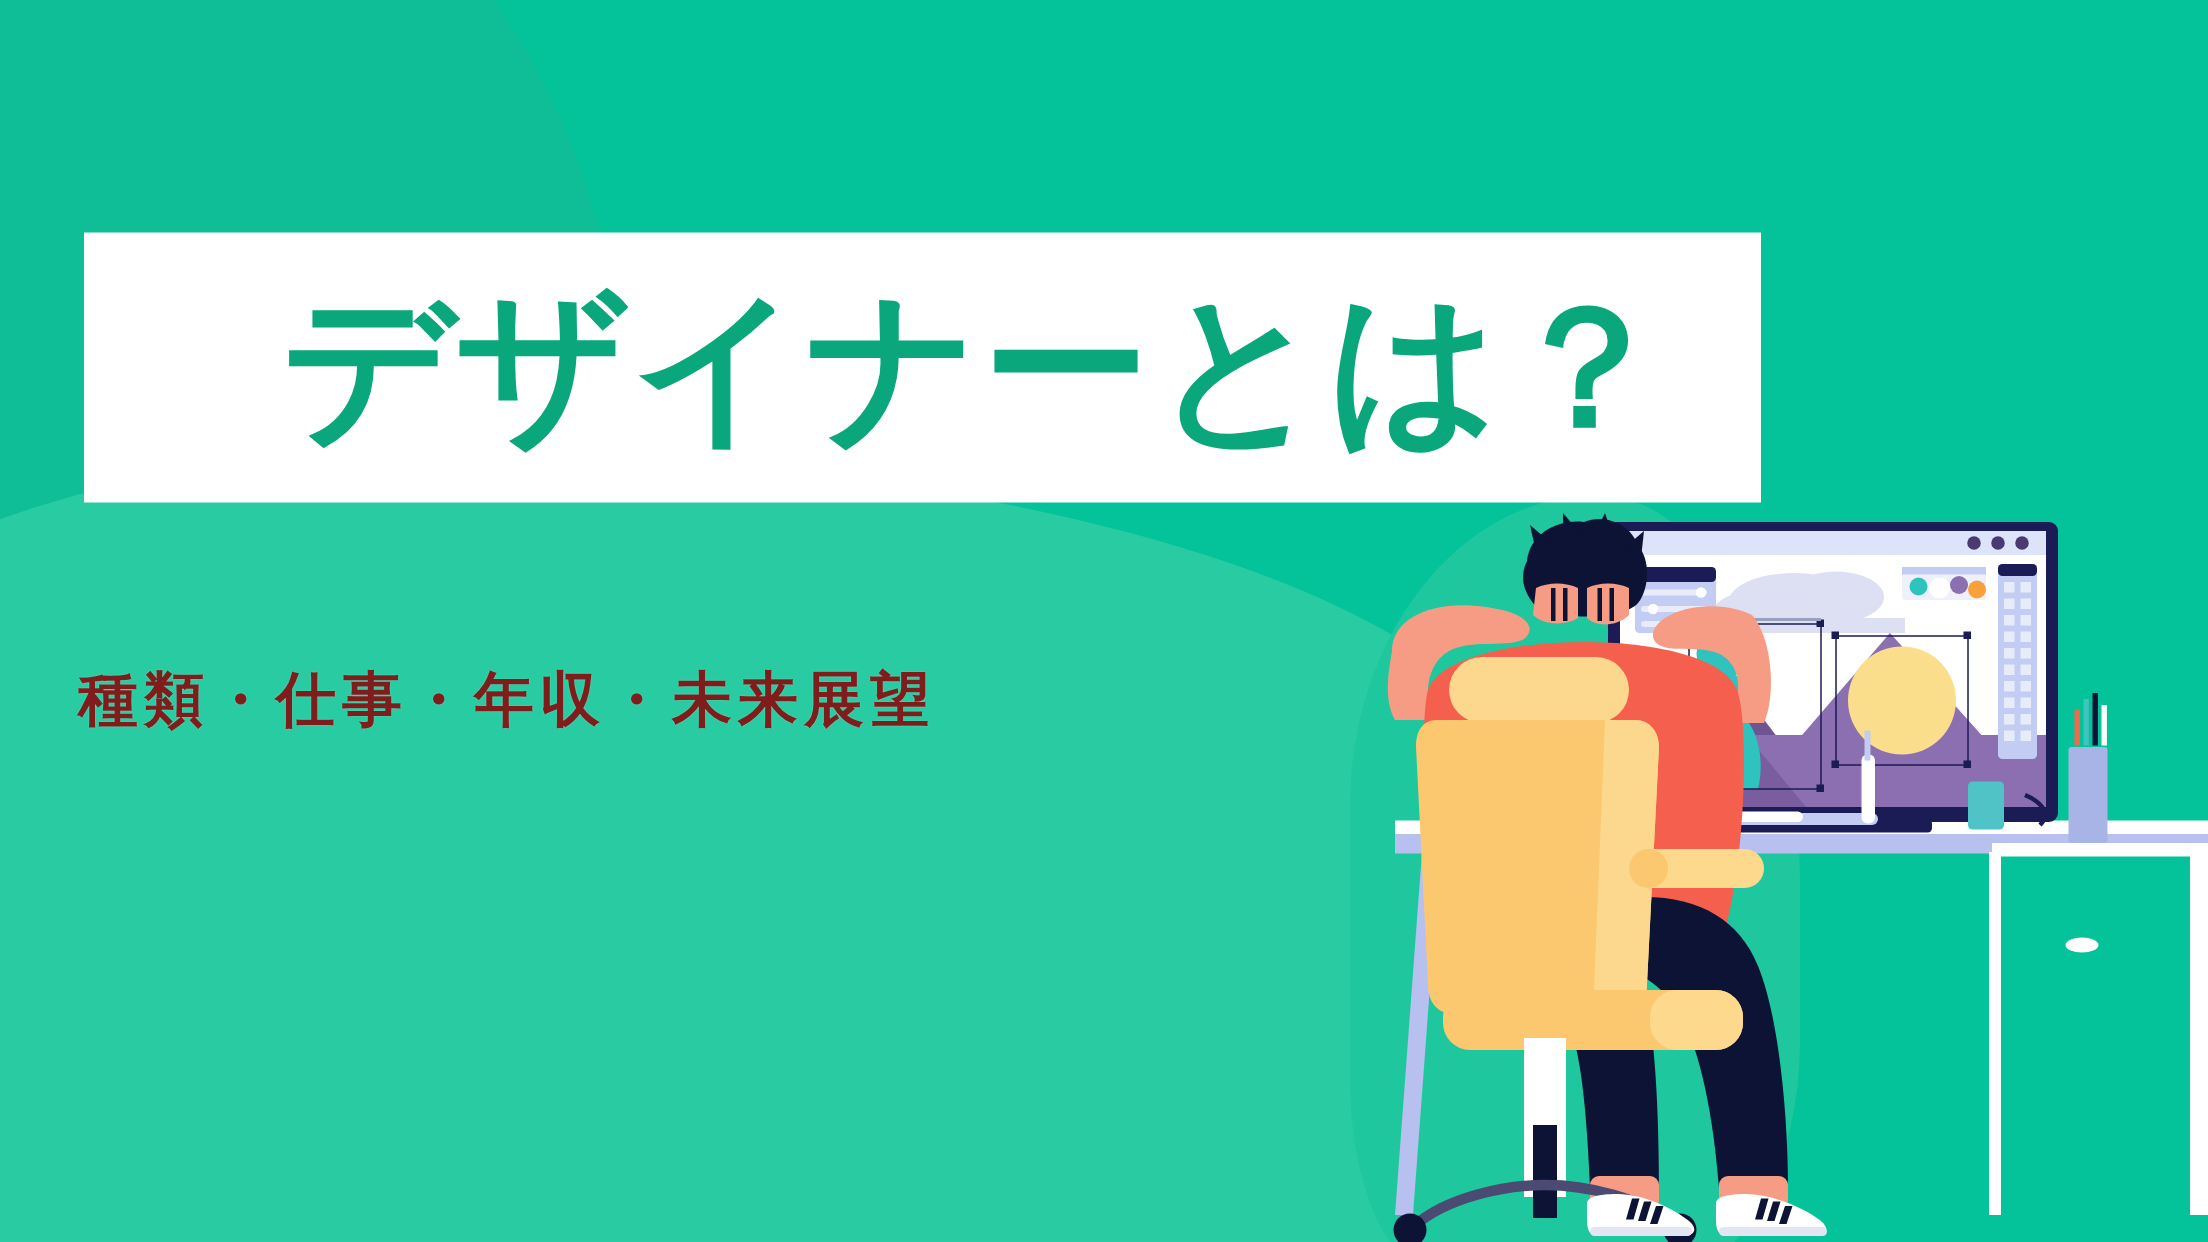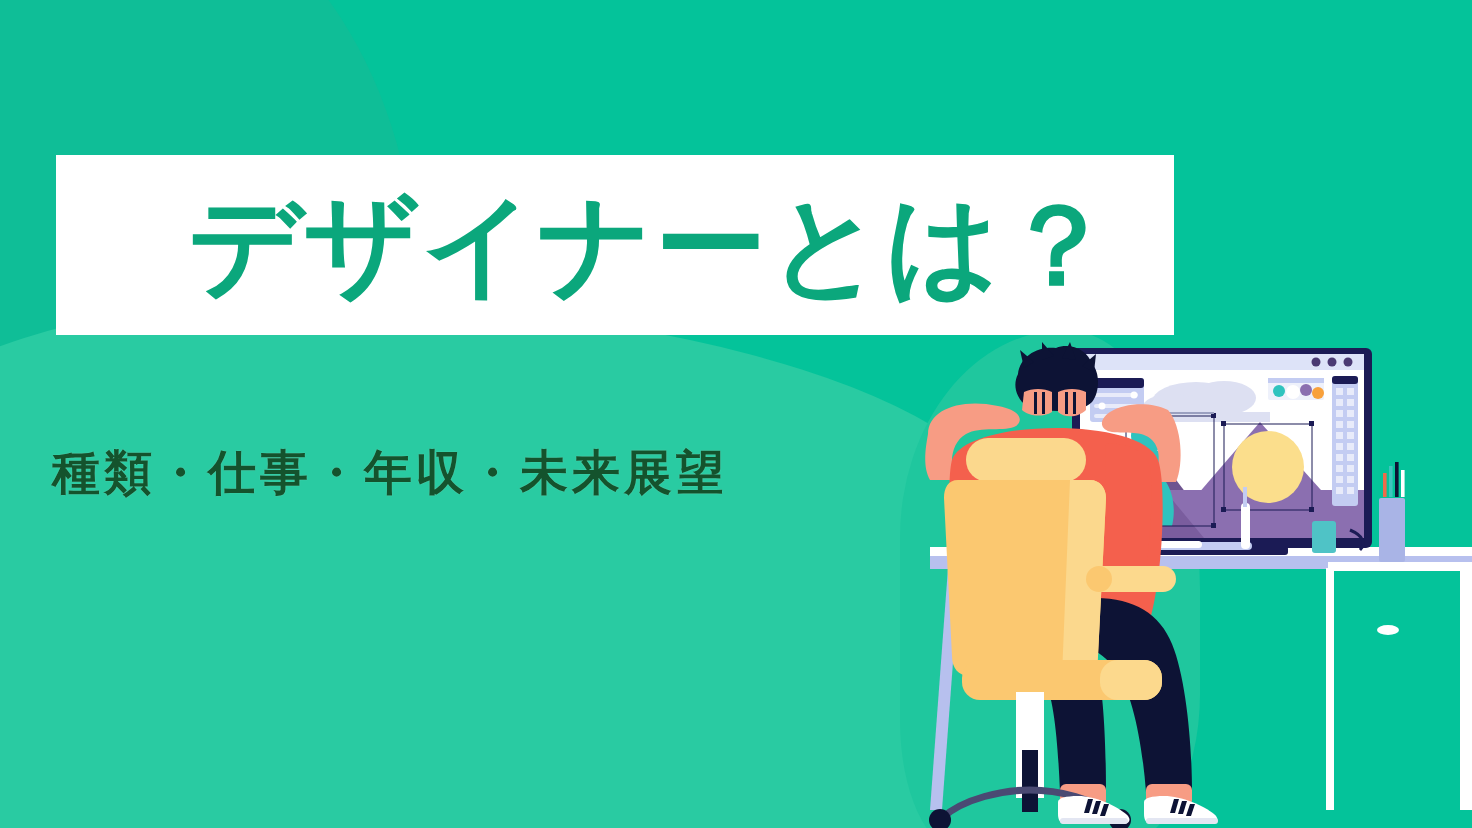--- a/index.html
+++ b/index.html
@@ -78,23 +78,23 @@
     white-space: nowrap;
     font-family: "DejaVu Sans", "Liberation Sans", sans-serif;
     margin-left: 37px;
   }
 
   
   .subtitle {
     position: absolute;
     left: 52px;
     top: 438px;
-    color: #14532d;
+    color: #7f1d1d;
     font-weight: 700;
-    font-size: 48px;
+    font-size: 40px;
     line-height: 1.45;
     letter-spacing: 4px;
     font-family: "DejaVu Sans", "Liberation Sans", sans-serif;
     text-shadow: 0 0 1px rgba(255,255,255,0.4);
   }
   .subtitle-line { display: block; white-space: nowrap; }
 
   
   .illustration {
     position: absolute;

